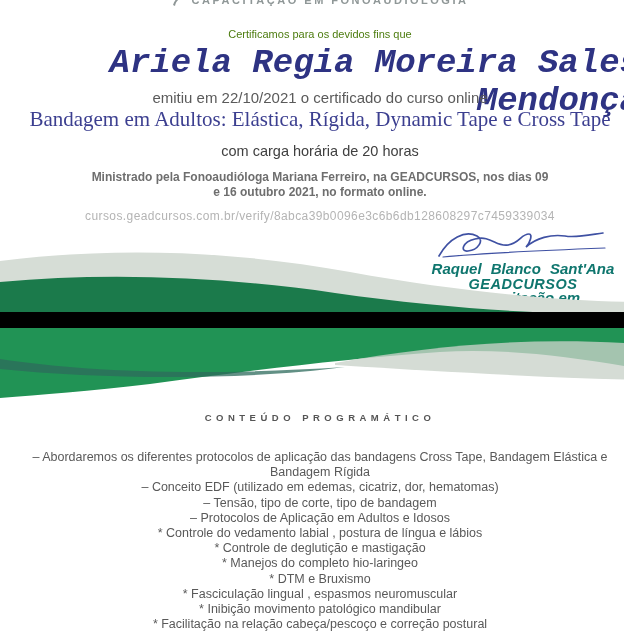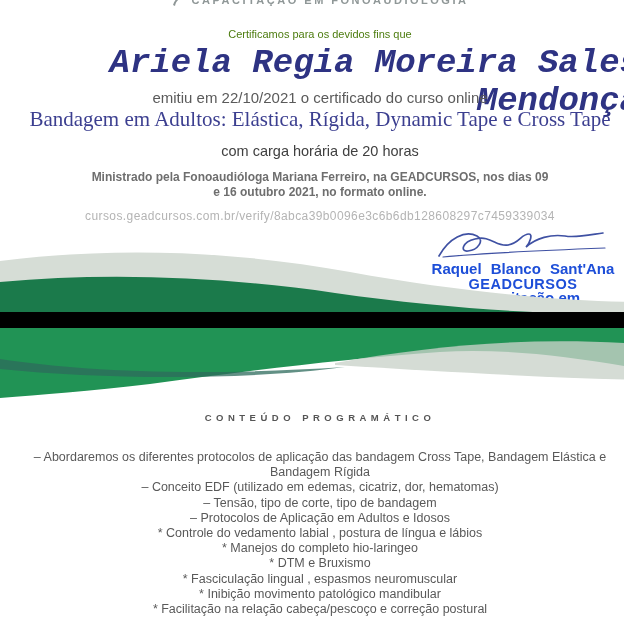--- a/index.html
+++ b/index.html
@@ -16,21 +16,21 @@
   #recipient-name{top:44px;font-family:Liberation Mono, monospace;font-style:italic;font-weight:bold;
                   font-size:34px;color:#2e3383;text-align:right;}
   #issue-line{top:89px;font-size:15px;color:#5a5a5a;}
   #course-title{top:107px;font-family:"Liberation Serif",serif;font-size:21px;color:#3c3f90;}
   #hours-line{top:143px;font-size:14.5px;color:#404040;}
   #taught-line{top:170px;left:90px;width:460px;font-size:12px;line-height:14.5px;color:#6e6e6e;text-align:center;position:absolute;font-weight:bold;}
   #verify-url{top:209px;font-size:12px;color:#b4b4b4;letter-spacing:.4px;}
 
   #signature-block{position:absolute;top:226px;left:408px;width:230px;text-align:center;}
   #signature-scribble{display:block;margin:0 auto;}
-  .sig-line{color:#1d4ed8;line-height:14.5px;}
+  .sig-line{font-style:italic;color:#0f766e;line-height:14.5px;}
   #signature-name{font-size:15px;font-weight:bold;word-spacing:5px;}
   #signature-org{font-size:14.5px;font-weight:bold;letter-spacing:.5px;}
   #signature-org-sub{font-size:15px;font-weight:bold;}
 
   #wave-graphic{position:absolute;top:252px;left:0;}
 
   #content-heading{top:412px;font-size:9.5px;font-weight:bold;letter-spacing:4.5px;color:#555;}
   #content-list{position:absolute;top:450px;left:30px;width:580px;text-align:center;
                 font-size:12.5px;line-height:15.2px;color:#595959;}
 </style>
@@ -83,25 +83,26 @@
     <path d="M0,107 C80,119 190,125 345,115 C250,128 105,128 0,117 Z" fill="#2d6b5c" opacity="0.75"></path>
 
     <path d="M335,111 C440,92 535,85 640,92 L640,128 C550,126 450,120 335,113 Z" fill="#c9d2c9" opacity="0.78"></path>
 
     <rect x="0" y="60" width="640" height="16" fill="#000000"></rect>
   </svg>
 
   <div id="content-heading" class="center">CONTEÚDO PROGRAMÁTICO</div>
 
   <div id="content-list">
-      <div>– Abordaremos os diferentes protocolos de aplicação das bandagem Cross Tape, Bandagem Elástica e Bandagem Rígida</div>
+      <div>– Abordaremos os diferentes protocolos de aplicação das bandagens Cross Tape, Bandagem Elástica e Bandagem Rígida</div>
       <div>– Conceito EDF (utilizado em edemas, cicatriz, dor, hematomas)</div>
       <div>– Tensão, tipo de corte, tipo de bandagem</div>
       <div>– Protocolos de Aplicação em Adultos e Idosos</div>
       <div>* Controle do vedamento labial , postura de língua e lábios</div>
+      <div>* Controle de deglutição e mastigação</div>
       <div>* Manejos do completo hio-laringeo</div>
       <div>* DTM e Bruxismo</div>
       <div>* Fasciculação lingual , espasmos neuromuscular</div>
       <div>* Inibição movimento patológico mandibular</div>
       <div>* Facilitação na relação cabeça/pescoço e correção postural</div>
     </div>
 
 </div>
 
 </body></html>

